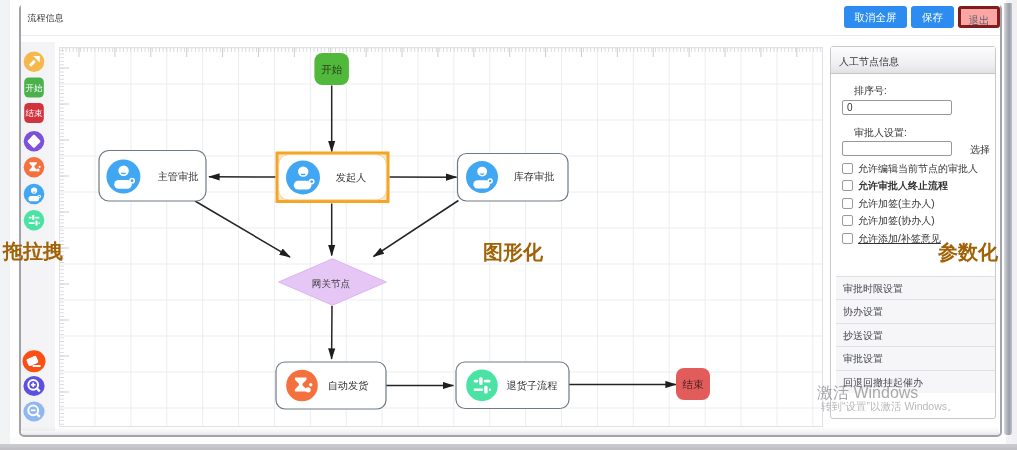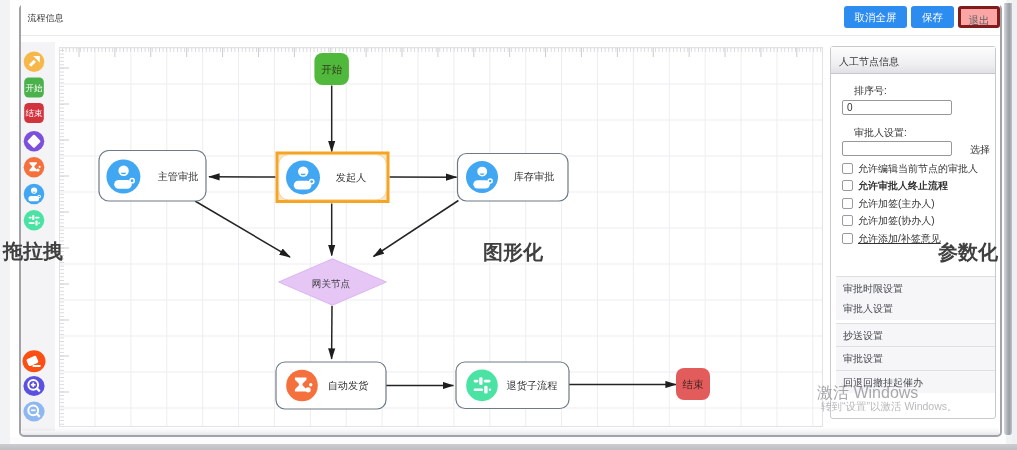--- a/index.html
+++ b/index.html
@@ -55,21 +55,21 @@
     border-bottom:1px solid #c6c6ca; font-size:10px; color:#333; line-height:29px; padding-left:8px; }
   .plabel { position:absolute; left:11px; font-size:10px; color:#333;margin-left:12px; }
   .pinput { position:absolute; left:11px; width:110px; height:15px; border:1px solid #97979d;
     border-radius:2px; background:#fff; font-size:10px; color:#333; line-height:13px; padding-left:4px; }
   .cbrow { position:absolute; left:11px; font-size:10px; color:#333; }
   .cbrow .box { display:inline-block; width:11px; height:11px; border:1px solid #9a9aa0;
     border-radius:2px; background:#fff; vertical-align:-2px; margin-right:5px; }
   .acc { position:absolute; left:5px; width:159px; height:23.5px; background:#f6f6f8;
     border-top:1px solid #e0e0e4; font-size:10px; color:#46494d; line-height:23.5px; padding-left:7px; }
   
-  .redlabel { position:absolute; font-size:20px; font-weight:bold; color:#404040; z-index:60; }
+  .redlabel { position:absolute; font-size:20px; font-weight:bold; color:#a16207; z-index:60; }
   #wm1 { position:absolute; left:817px; top:383px; font-size:16px; color:rgba(115,115,122,0.62); z-index:55; }
   #wm2 { position:absolute; left:821px; top:400px; font-size:10.5px; color:rgba(125,125,132,0.55); z-index:55; }
 </style>
 </head>
 <body>
   <div class="abs" id="modal"></div>
   <div class="abs" id="container"></div>
   <div class="abs" id="hdr">
     <div class="title">流程信息</div>
     <div class="btn" id="btn1">取消全屏</div>
@@ -224,20 +224,21 @@
     <div class="plabel" style="top:79px;">审批人设置:</div>
     <div class="pinput" style="top:94px;"></div>
     <div class="plabel" style="left:127px; top:96px;text-align:right;">选择</div>
     <div class="cbrow" style="top:114.5px;"><span class="box"></span>允许编辑当前节点的审批人</div>
     <div class="cbrow" style="top:132px;font-weight:bold;"><span class="box"></span>允许审批人终止流程</div>
     <div class="cbrow" style="top:149.5px;"><span class="box"></span>允许加签(主办人)</div>
     <div class="cbrow" style="top:167px;"><span class="box"></span>允许加签(协办人)</div>
     <div class="cbrow" style="top:184.5px;text-decoration:underline;"><span class="box"></span>允许添加/补签意见</div>
     <div class="acc" style="top:205px;margin-top:44px;">审批人设置</div>
     <div class="acc" style="top:228.5px;">审批时限设置</div>
+    <div class="acc" style="top:252px;">协办设置</div>
     <div class="acc" style="top:275.5px;">抄送设置</div>
     <div class="acc" style="top:299px;">审批设置</div>
     <div class="acc" style="top:322.5px;">回退回撤挂起催办</div>
   </div>
   <div class="abs" id="scrollbar"></div>
   <div class="abs" id="rightgutter"></div>
   <div class="abs" id="dlgshadow"></div>
   <div class="abs" id="bottomband"></div>
   <div class="abs" id="bottomband2"></div>
   <div class="redlabel" style="left:3px; top:238px;">拖拉拽</div>

